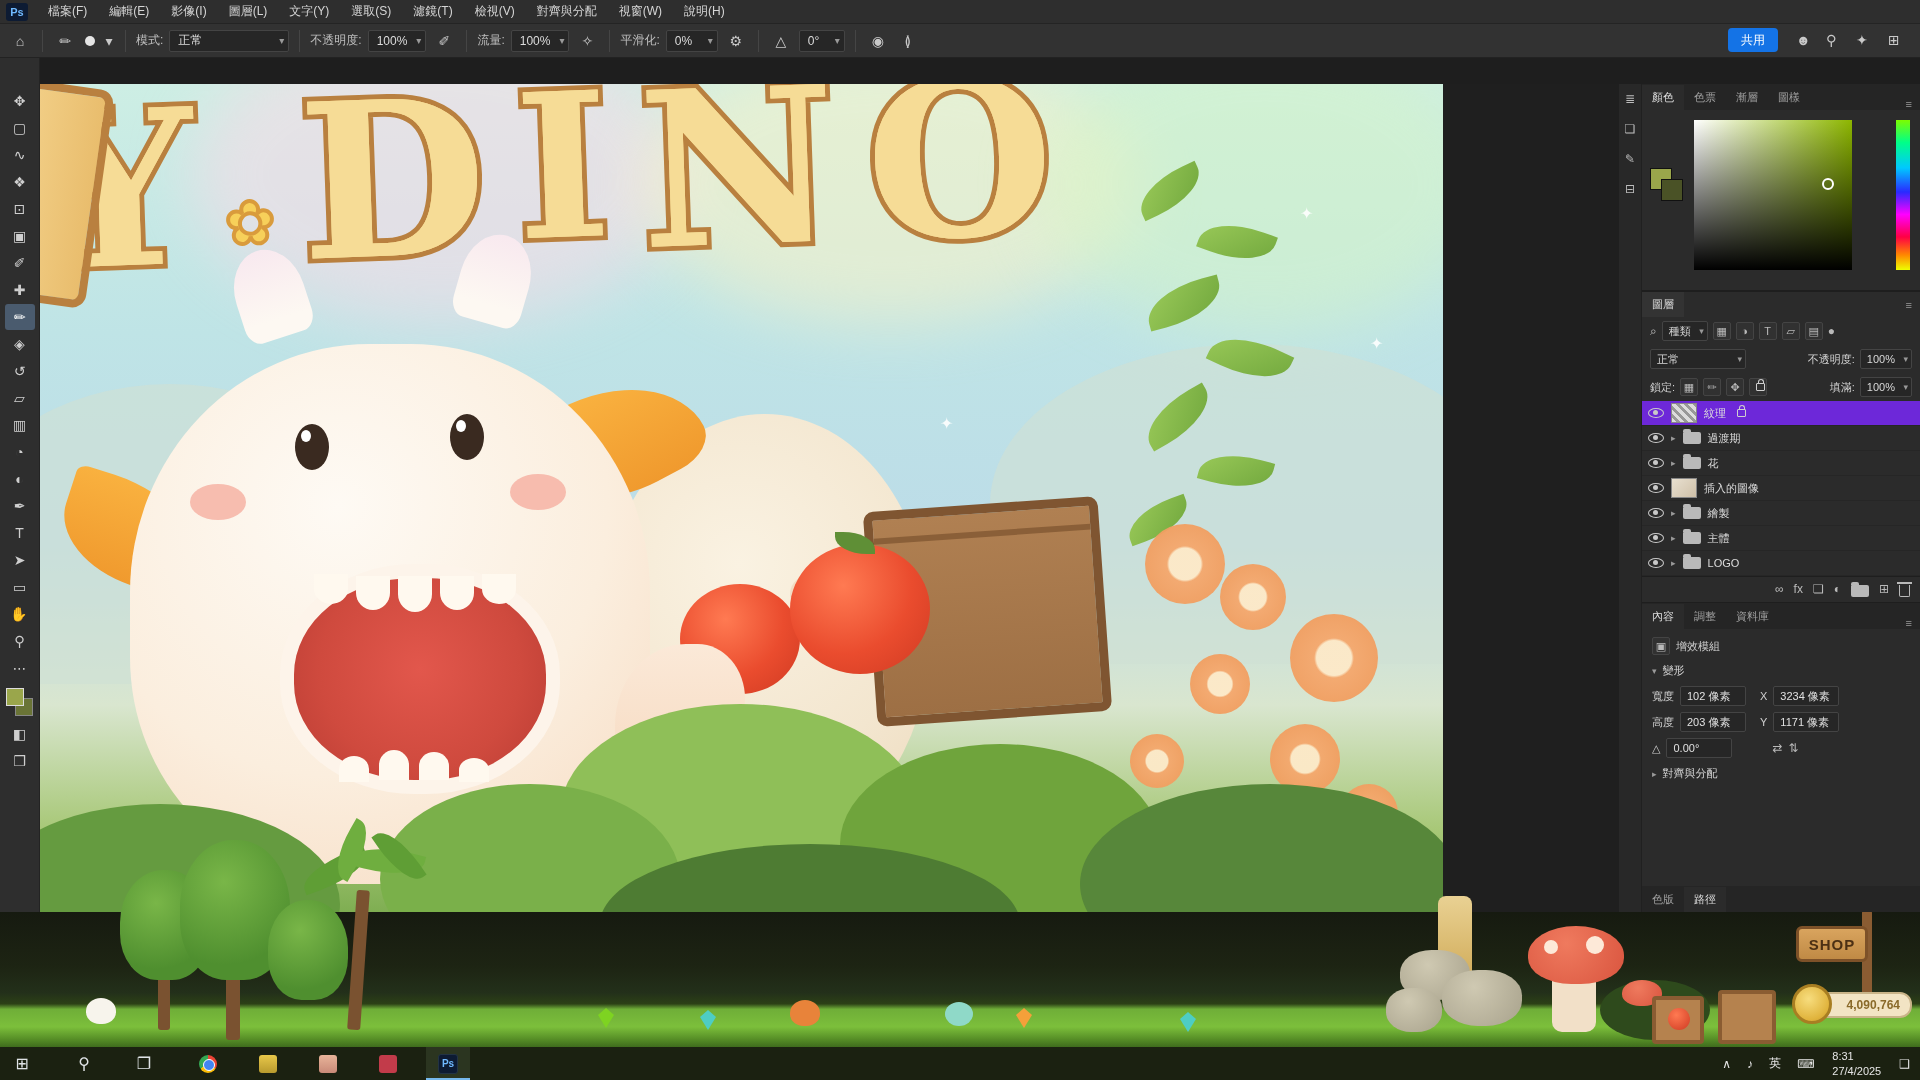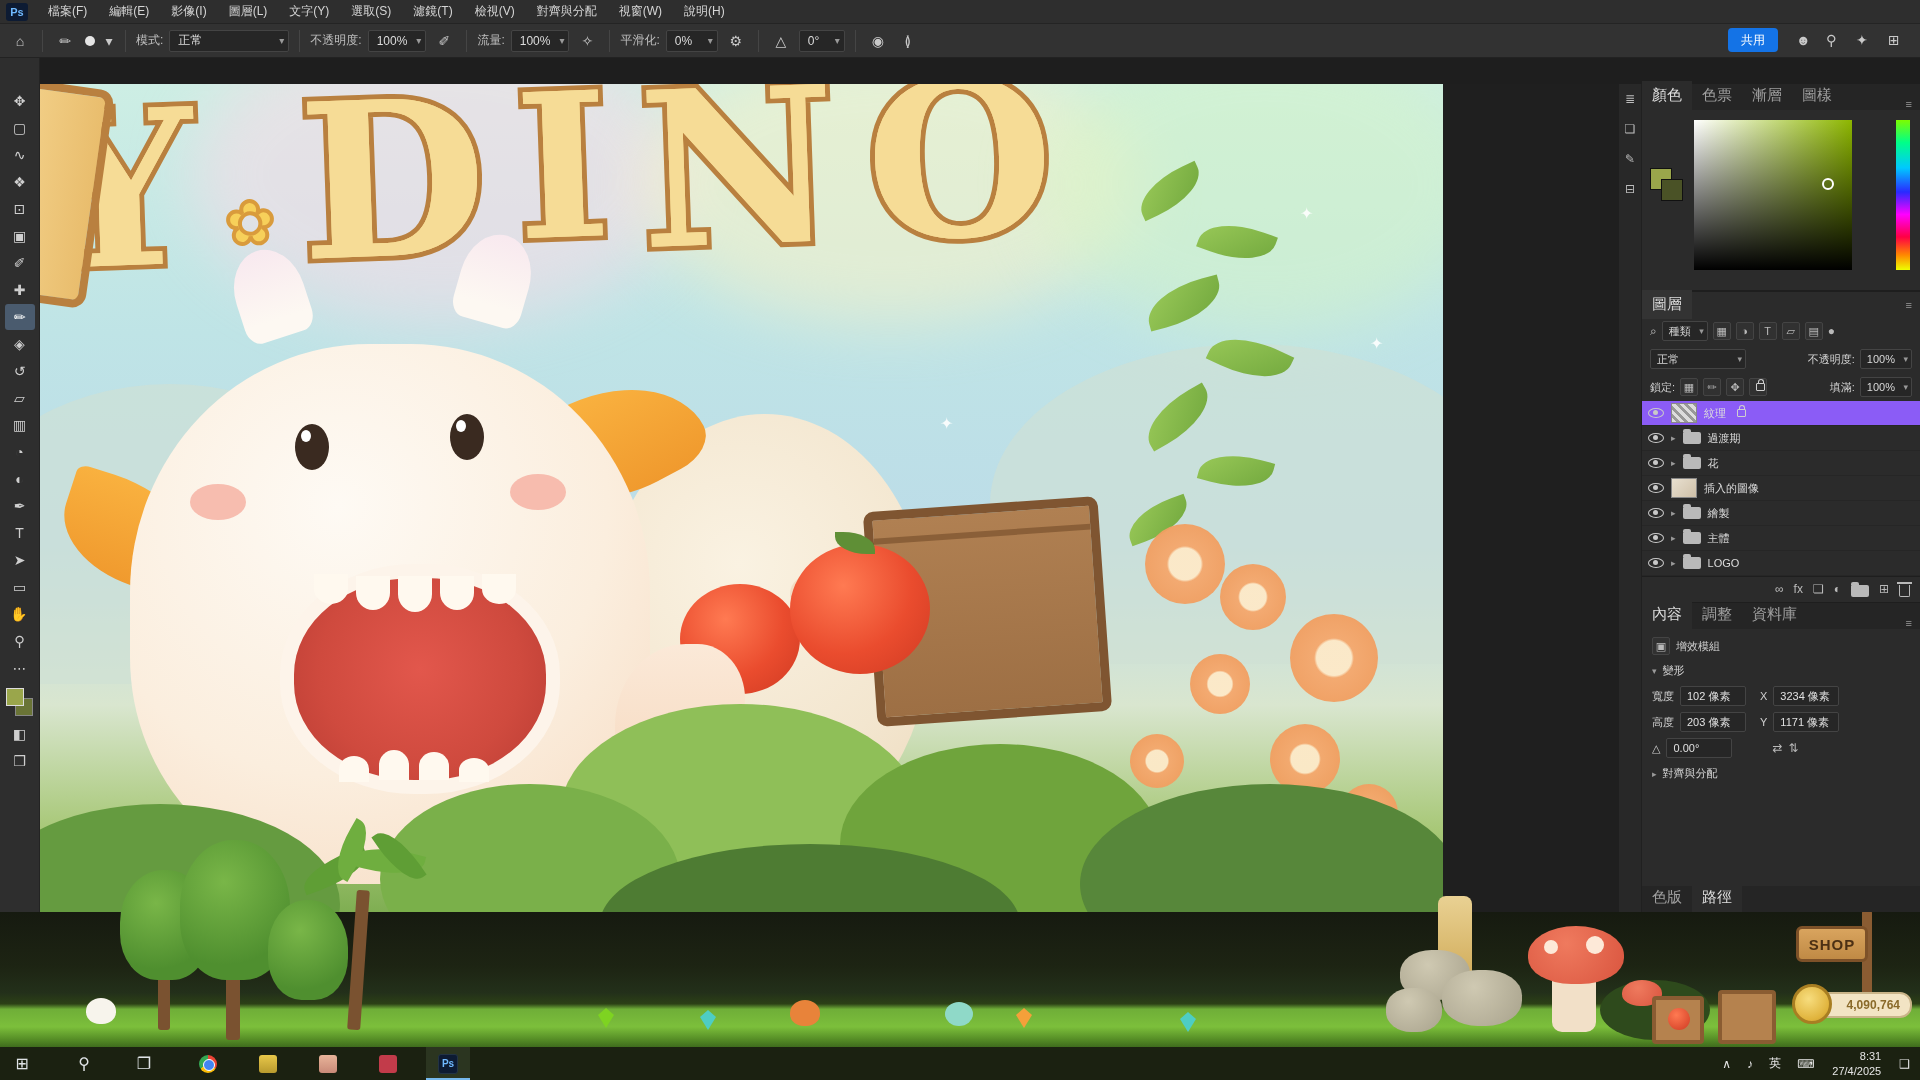--- a/index.html
+++ b/index.html
@@ -71,21 +71,21 @@
   
   #pasteboard { left:1443px; top:84px; width:176px; height:828px; background:#1f1f1f; z-index:9;}
 
   
   #right-rail { left:1619px; top:84px; width:22px; height:828px; background:#282828; display:flex; flex-direction:column; align-items:center; padding-top:8px; gap:16px; z-index:30;}
   .rail-icon { color:#bdbdbd; font-size:12px; cursor:pointer;}
 
   
   #panels { left:1641px; top:84px; width:279px; height:828px; background:#2b2b2b; border-left:1px solid #202020; display:flex; flex-direction:column; z-index:30; color:#cfcfcf; font-size:11px;}
   .panel-tabs { display:flex; gap:0; background:#252525; height:26px; align-items:flex-end;}
-  .ptab { padding:5px 10px; color:#9f9f9f; font-size:15px; cursor:pointer;}
+  .ptab { padding:5px 10px; color:#9f9f9f; font-size:11px; cursor:pointer;}
   .ptab.active { background:#2b2b2b; color:#dedede; }
   .panel-menu { margin-left:auto; color:#9a9a9a; padding:0 8px; cursor:pointer;}
   #color-area { position:relative; height:180px; background:#2b2b2b; padding:6px;}
   #sat-square { position:absolute; left:52px; top:10px; width:158px; height:150px;
     background:linear-gradient(to top, #000 0%, transparent 100%), linear-gradient(to right, #ffffff 0%, #8db600 100%); background-color:#8db600;}
   #sat-cursor { position:absolute; left:128px; top:58px; width:12px; height:12px; border:2px solid #fff; border-radius:50%;}
   #hue-bar { position:absolute; right:10px; top:10px; width:14px; height:150px;
     background:linear-gradient(180deg,#7cfc00 0%,#00ff88 15%,#00c8ff 32%,#2a2aff 48%,#ff00ff 63%,#ff0044 78%,#ff8800 90%,#eeff00 100%);}
   .mini-swatches { position:absolute; left:8px; top:58px; width:34px; height:34px;}
   .mini-fg { position:absolute; left:0; top:0; width:22px; height:22px; background:#9aa64b; border:1px solid #111;}
@@ -94,21 +94,21 @@
   .section-divider { height:1px; background:#1e1e1e; }
   .layers-head { height:26px; display:flex; align-items:center; background:#2b2b2b; border-top:1px solid #1e1e1e;}
   .layers-head .ptab.active{ background:#333; }
   .row { display:flex; align-items:center; gap:5px; padding:4px 8px;}
   .small-select { background:#262626; border:1px solid #444; color:#d8d8d8; height:20px; padding:1px 16px 1px 6px; position:relative; border-radius:2px; font-size:11px; display:flex; align-items:center;}
   .small-select::after{ content:"▾"; position:absolute; right:3px; font-size:9px; color:#999;}
   .f-icon { color:#b9b9b9; font-size:11px; width:18px; height:18px; border:1px solid #444; background:#313131; display:flex; align-items:center; justify-content:center; border-radius:2px; cursor:pointer;}
   .plain-icon { color:#b9b9b9; font-size:12px; cursor:pointer;}
   #layer-list { background:#2b2b2b; }
   .layer-row { display:flex; align-items:center; gap:7px; height:25px; padding:0 6px; border-bottom:1px solid #262626; cursor:pointer;}
-  .layer-row.selected { background:#8b5cf6; }
+  .layer-row.selected { background:#6d28d9; }
   .eye-icon { width:16px; height:10px; border:1px solid #c9c9c9; border-radius:50%; position:relative;}
   .eye-icon::after{ content:""; position:absolute; left:4px; top:1px; width:5px; height:5px; background:#c9c9c9; border-radius:50%;}
   .folder-icon { width:18px; height:12px; background:#b9b9b9; border-radius:1px 2px 2px 2px; position:relative;}
   .folder-icon::before{ content:""; position:absolute; left:0; top:-3px; width:8px; height:3px; background:#b9b9b9; border-radius:2px 2px 0 0;}
   .thumb { width:26px; height:20px; background:repeating-linear-gradient(45deg,#ddd 0 3px,#999 3px 6px); border:1px solid #888;}
   .thumb.img { background:linear-gradient(135deg,#e8e0d0,#cfc0a8); }
   .layer-name { font-size:11px; color:#dcdcdc; white-space:nowrap;}
   .lock-glyph { width:9px; height:8px; border:1.5px solid #cfcfcf; border-radius:1px; position:relative; margin-left:4px;}
   .lock-glyph::before{ content:""; position:absolute; left:1px; top:-5px; width:4px; height:4px; border:1.5px solid #cfcfcf; border-bottom:none; border-radius:4px 4px 0 0;}
   .layers-footer { display:flex; justify-content:flex-end; gap:10px; padding:5px 10px; background:#2b2b2b; border-top:1px solid #1e1e1e;}
@@ -140,21 +140,21 @@
   
   #taskbar { left:0; top:1047px; width:1920px; height:33px; background:#1b2111; display:flex; align-items:center; z-index:50;}
   .tb-icon { width:44px; height:33px; display:flex; align-items:center; justify-content:center; color:#dfe3e6; font-size:16px; cursor:pointer;}
   .tb-icon.active { background:#2b3520; box-shadow:inset 0 -2px 0 #76b9ed;}
   .chrome-ball { width:18px; height:18px; border-radius:50%; background:conic-gradient(#ea4335 0 33%,#fbbc05 33% 66%,#34a853 66% 100%); position:relative;}
   .chrome-ball::after{ content:""; position:absolute; left:4px; top:4px; width:10px; height:10px; background:#4285f4; border:1.5px solid #fff; border-radius:50%;}
   .app-sq { width:18px; height:18px; border-radius:3px;}
   .ps-sq { width:20px; height:20px; background:#0d1b33; color:#6fb9ff; font-size:10px; font-weight:bold; display:flex; align-items:center; justify-content:center; border-radius:3px; border:1px solid #234;}
   #tb-right { margin-left:auto; display:flex; align-items:center; gap:4px; padding-right:4px;}
   .tray-txt { color:#e6e6e6; font-size:12px; padding:0 6px; cursor:pointer;}
-  #clock { color:#e6e6e6; font-size:11px; text-align:right; line-height:1.3; padding:0 8px; cursor:pointer;}
+  #clock { color:#e6e6e6; font-size:11px; text-align:left; line-height:1.3; padding:0 8px; cursor:pointer;}
 </style>
 </head>
 <body>
 
 <div id="stage">
 
   <div id="menubar" class="abs">
     <div id="ps-logo">Ps</div>
     <div class="menu-item">檔案(F)</div>
     <div class="menu-item">編輯(E)</div>

